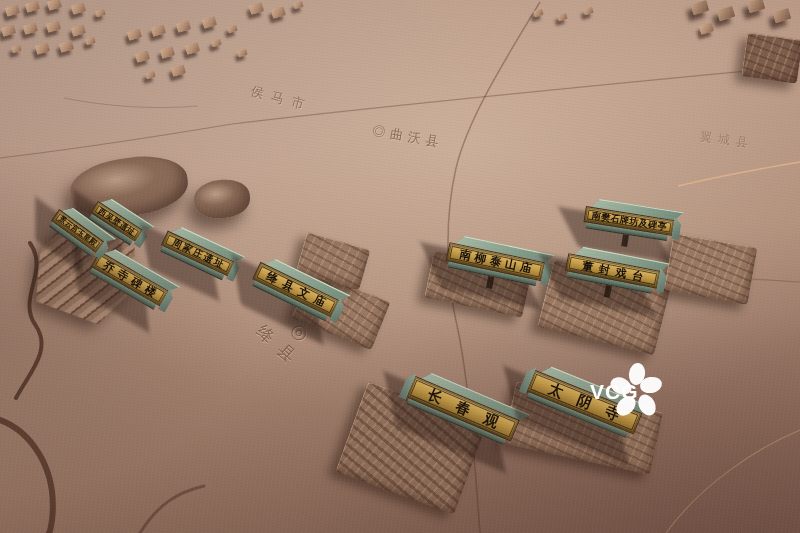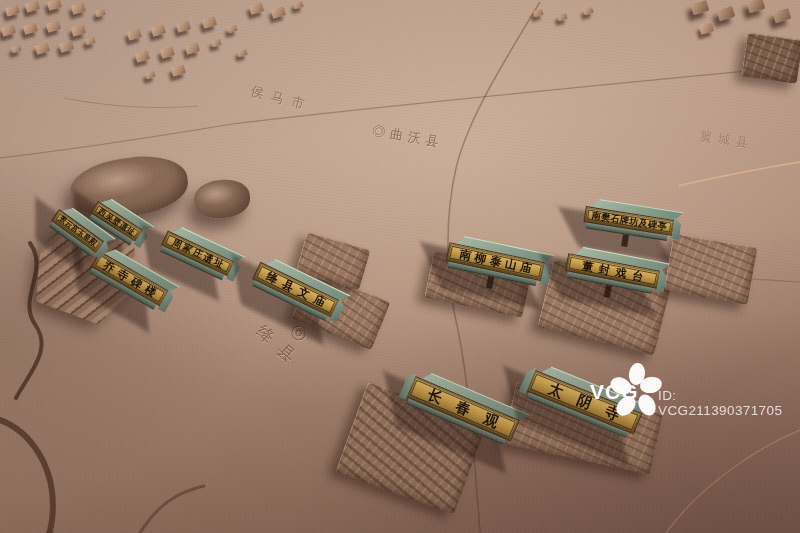--- a/index.html
+++ b/index.html
@@ -250,15 +250,14 @@
     <span class="brand">VCG</span>
     <svg class="flower" width="56" height="58" viewBox="0 0 56 58">
       <g fill="#ffffff" opacity=".96">
         <ellipse cx="28" cy="12" rx="8" ry="11" transform="rotate(8 28 12)"></ellipse>
         <ellipse cx="42" cy="23" rx="8" ry="11" transform="rotate(80 42 23)"></ellipse>
         <ellipse cx="38" cy="43" rx="8" ry="11" transform="rotate(152 38 43)"></ellipse>
         <ellipse cx="17" cy="44" rx="8" ry="11" transform="rotate(224 17 44)"></ellipse>
         <ellipse cx="12" cy="24" rx="8" ry="11" transform="rotate(296 12 24)"></ellipse>
       </g>
     </svg>
-    <span class="idtext">ID: VCG211390371705</span>
   </div>
 </div>
 
 </body></html>

